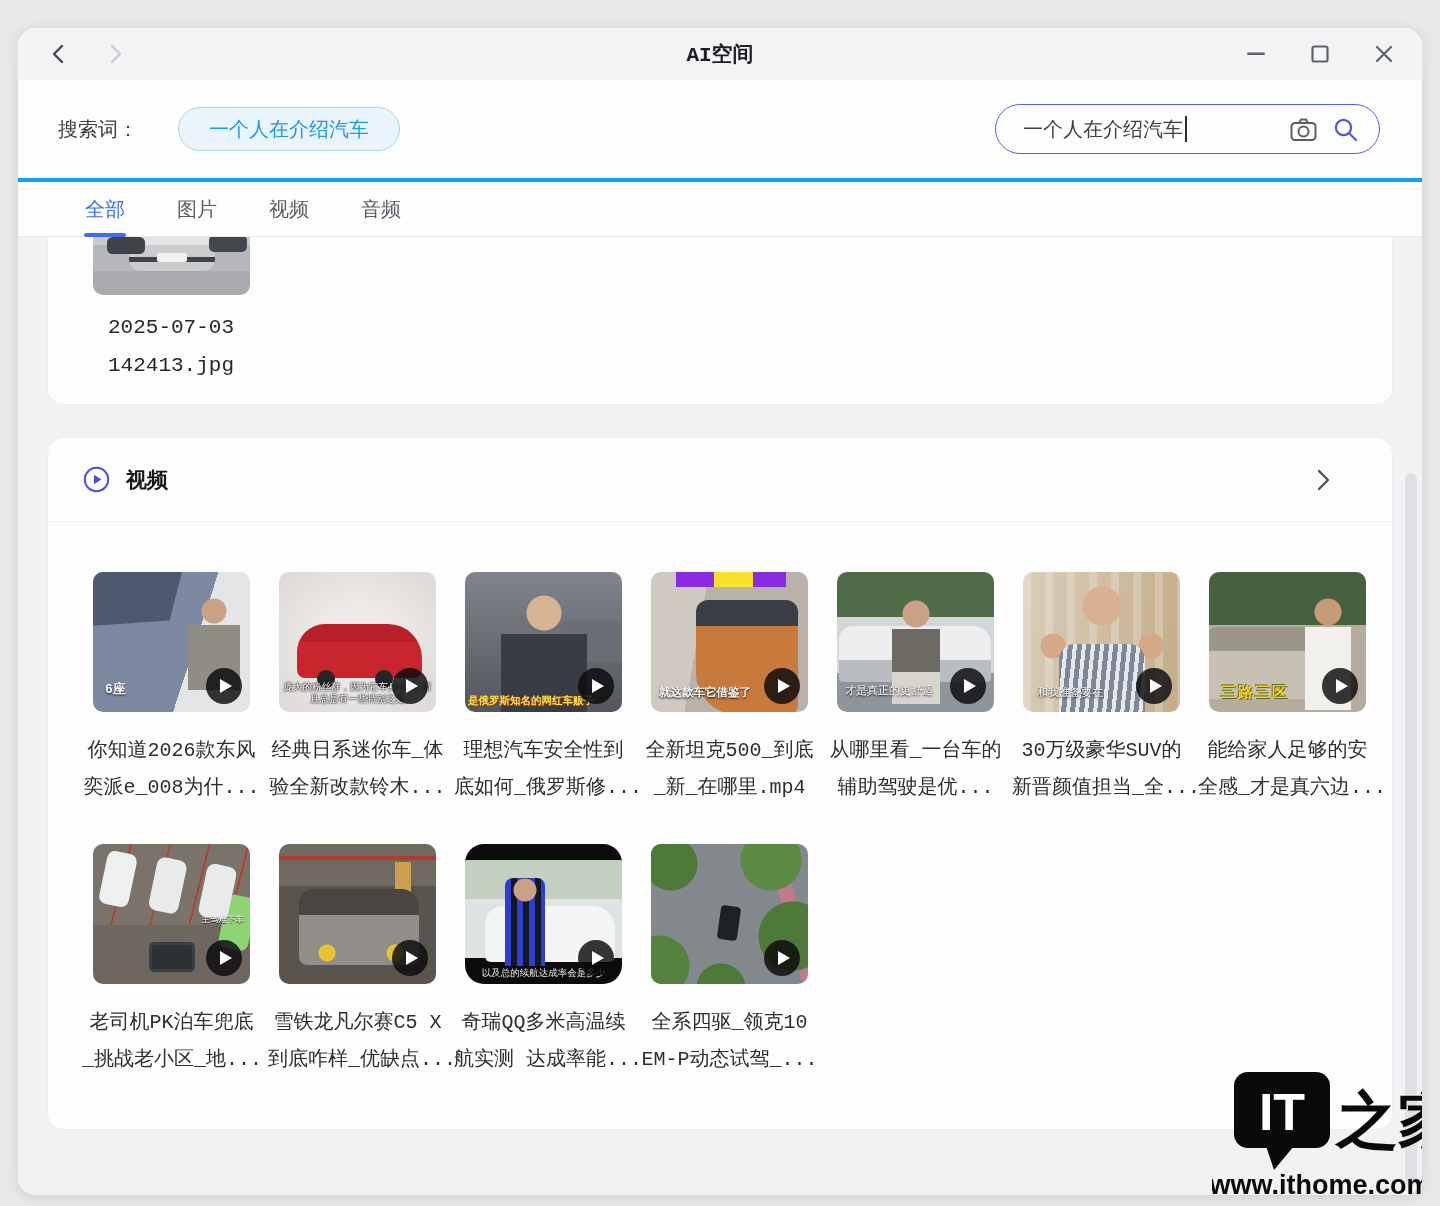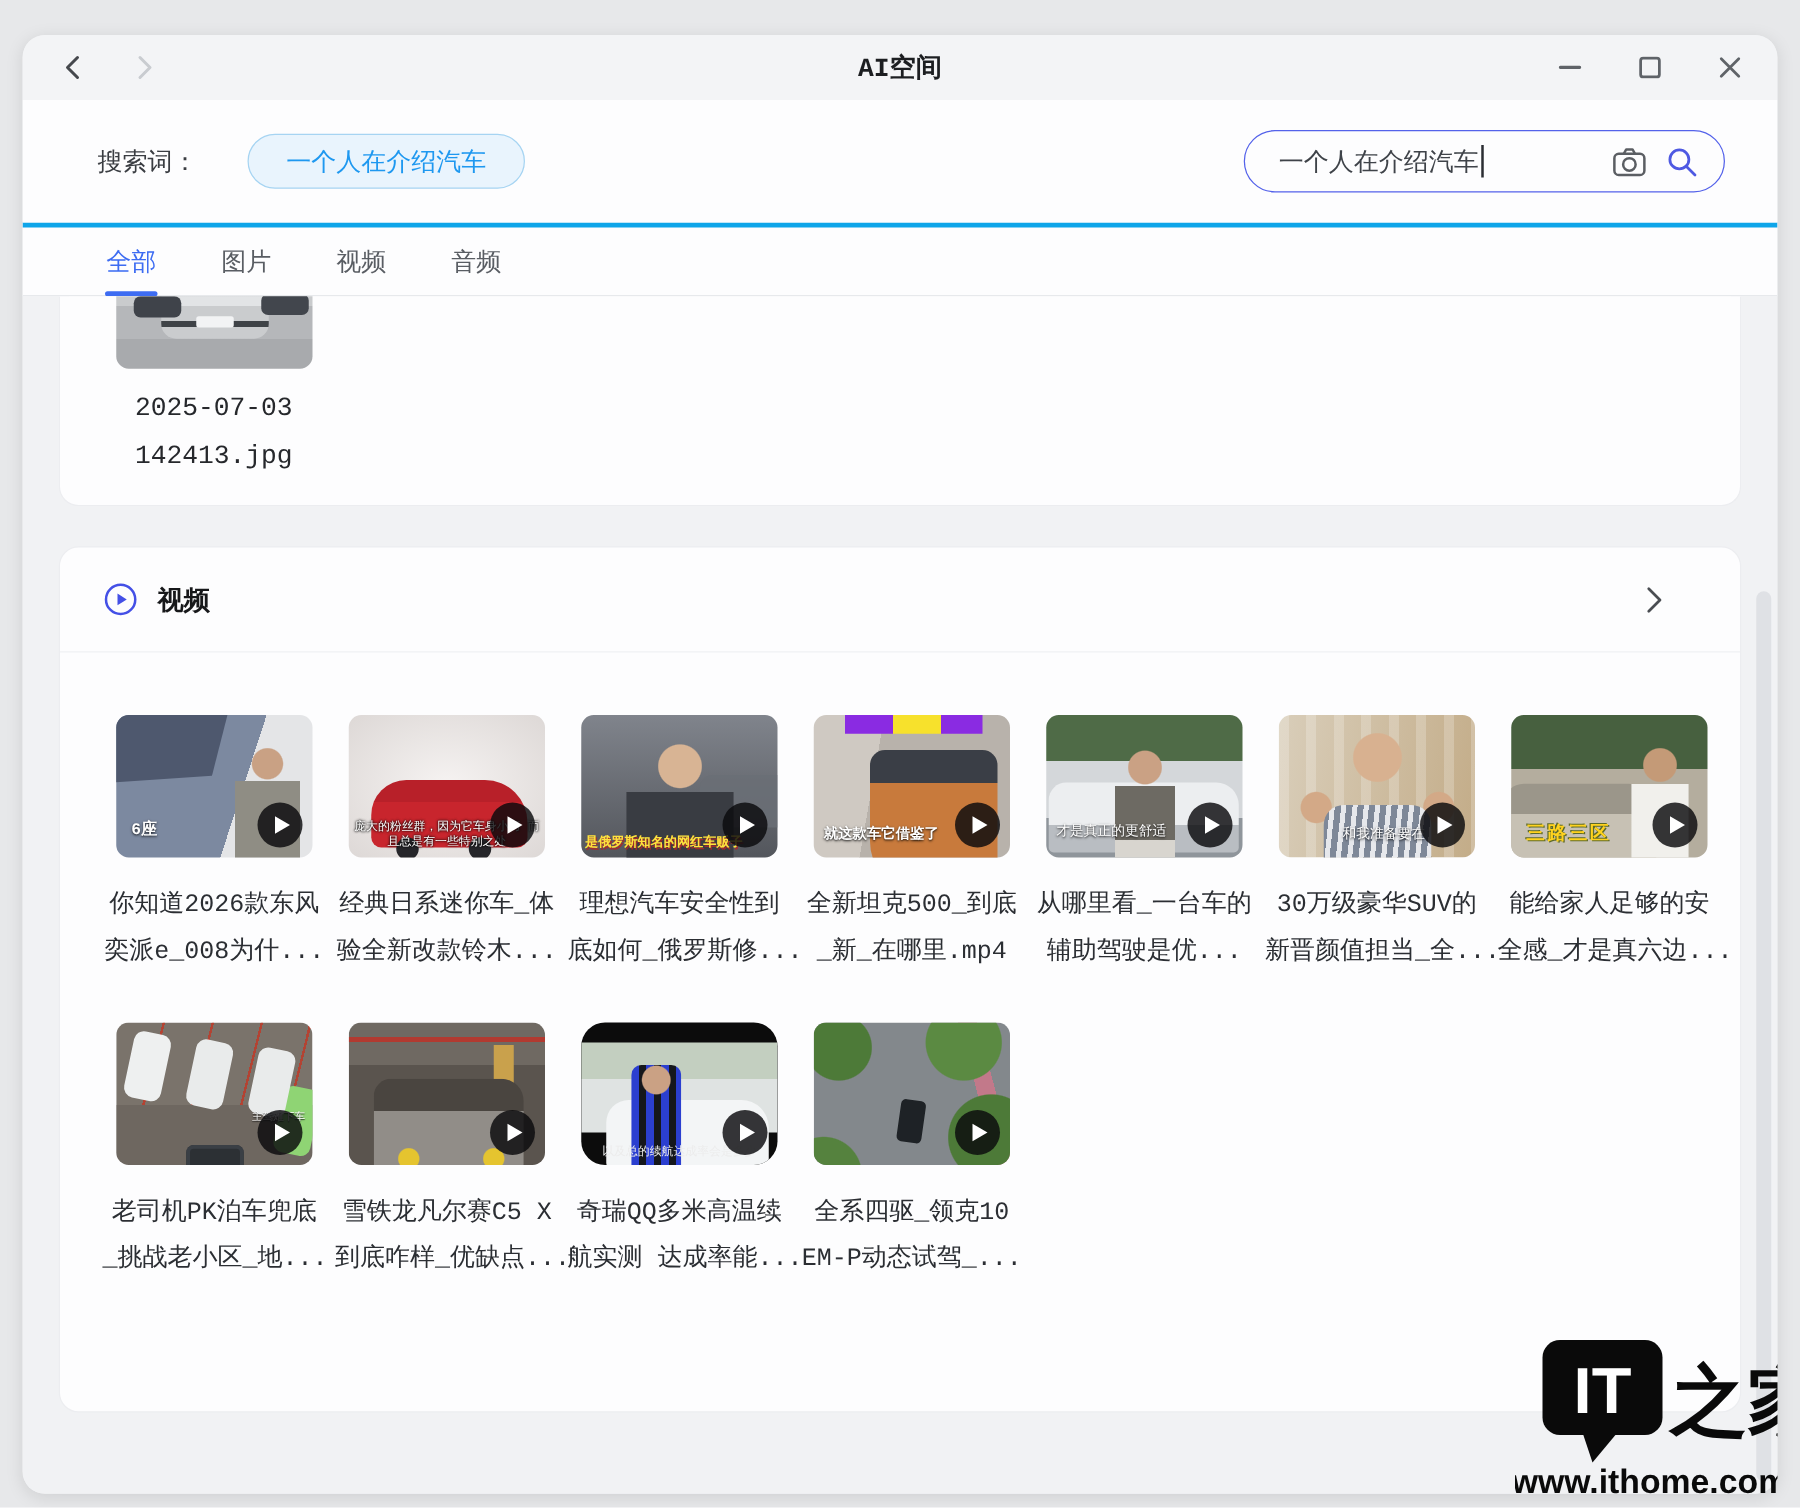--- a/index.html
+++ b/index.html
@@ -12,21 +12,21 @@
 
   
   .titlebar { height:52px; background:#f3f4f6; position:relative; display:flex; align-items:center; }
   .nav { display:flex; gap:34px; margin-left:30px; z-index:2; }
   .nav .btn { width:22px; height:22px; display:flex; align-items:center; justify-content:center; cursor:pointer; }
   .title { position:absolute; left:0; right:0; text-align:center; font-size:21px; font-weight:bold; color:#1c1e21; }
   .wcontrols { position:absolute; right:28px; top:0; height:52px; display:flex; gap:44px; align-items:center; }
   .wcbtn { width:20px; height:20px; display:flex; align-items:center; justify-content:center; cursor:pointer; }
 
   
-  .search-band { height:98px; background:#fdfdfe; position:relative; display:flex; align-items:center;padding-left:20px; }
+  .search-band { height:98px; background:#fdfdfe; position:relative; display:flex; align-items:center; }
   .search-label { margin-left:40px; font-size:20px; color:#3a3d42; }
   .pill { margin-left:40px; height:44px; display:inline-flex; align-items:center; padding:0 30px;
           background:#e9f4fd; border:1px solid #a6d4f2; border-radius:22px;
           font-size:20px; color:#1e98f0; }
   .search-input { position:absolute; right:42px; top:24px; width:385px; height:50px;
                   border:1.6px solid #5462ea; border-radius:25px; background:#fdfdfe;
                   display:flex; align-items:center; padding-left:27px; font-size:20px; color:#3f4349; }
   .caret { display:inline-block; width:2px; height:26px; background:#2b2e33; margin-left:2px; }
   .in-icon { position:absolute; top:12px; }
   .cam { right:62px; } .mag { right:20px; }
@@ -60,37 +60,37 @@
   
   .vheader { height:84px; display:flex; align-items:center; padding:0 35px; border-bottom:1px solid #f0f1f3; position:relative; }
   .vtitle { margin-left:16px; font-size:21px; font-weight:bold; color:#17181a; }
   .vchev { position:absolute; right:60px; top:30px; cursor:pointer; }
 
   
   .vgrid { display:flex; gap:29px; padding-left:45px; }
   .row1 { padding-top:50px; }
   .row2 { padding-top:38px; }
   .vitem { width:157px; flex:0 0 auto; }
-  .thumb { width:157px; height:114px; border-radius:10px; position:relative; overflow:hidden; cursor:pointer; }
+  .thumb { width:157px; height:140px; border-radius:10px; position:relative; overflow:hidden; cursor:pointer; }
   .caption { width:179px; margin:20px 0 0 -11px; font-size:20px; line-height:37px;
              color:#2b2e33; text-align:center; white-space:nowrap; }
   .play { position:absolute; bottom:8px; right:8px; width:36px; height:36px;
           background:rgba(10,10,12,.82); border-radius:50%; z-index:3; }
   .play::after { content:""; position:absolute; left:14px; top:11px;
           border-left:12px solid #fff; border-top:7px solid transparent; border-bottom:7px solid transparent; }
 
   .ov { position:absolute; z-index:2; }
   .ov1 { left:12px; bottom:14px; color:#fff; font-size:13px; font-weight:bold; text-shadow:0 1px 2px rgba(0,0,0,.85); }
   .ov2 { left:4px; right:4px; bottom:6px; color:#fff; font-size:9.5px; line-height:12px; text-align:center;
          text-shadow:0 0 2px #000,0 0 2px #000; white-space:normal; }
   .ov3 { left:3px; right:3px; bottom:4px; color:#ffe23d; font-size:10.5px; font-weight:bold; line-height:13px;
          text-shadow:1px 1px 0 rgba(170,40,40,.9); }
   .ov4 { left:8px; bottom:12px; color:#fff; font-size:11.5px; font-weight:bold; text-shadow:0 1px 2px #000; }
   .ov5 { left:8px; bottom:14px; color:#fff; font-size:11px; text-shadow:0 1px 2px #000;margin-top:32px; }
-  .ov6 { left:14px; bottom:12px; color:#fff; font-size:11px; text-shadow:0 1px 2px #000;margin-left:37px; }
+  .ov6 { left:14px; bottom:12px; color:#fff; font-size:11px; text-shadow:0 1px 2px #000; }
   .ov7 { left:12px; bottom:10px; color:#ffd21e; font-size:15px; font-weight:bold; letter-spacing:2px;
          text-shadow:1px 1px 0 #5d6a2a,-1px -1px 0 #5d6a2a; }
   .ov8 { right:6px; top:70px; color:#fff; font-size:8.5px; text-shadow:0 1px 1px #000; }
   .ov10 { left:0; right:0; bottom:4px; text-align:center; color:#ececec; font-size:9.5px; }
 
   
   .tv1 { background:linear-gradient(108deg,#7c89a0 0 62%,#e4e5e7 62%); }
   .tv1::before { content:""; position:absolute; left:-12px; top:-14px; width:96px; height:66px;
                  background:#4e586e; transform:skew(-18deg) rotate(-4deg); }
   .tv1::after { content:""; position:absolute; right:10px; top:26px; width:52px; height:92px; border-radius:10px 10px 0 0;

